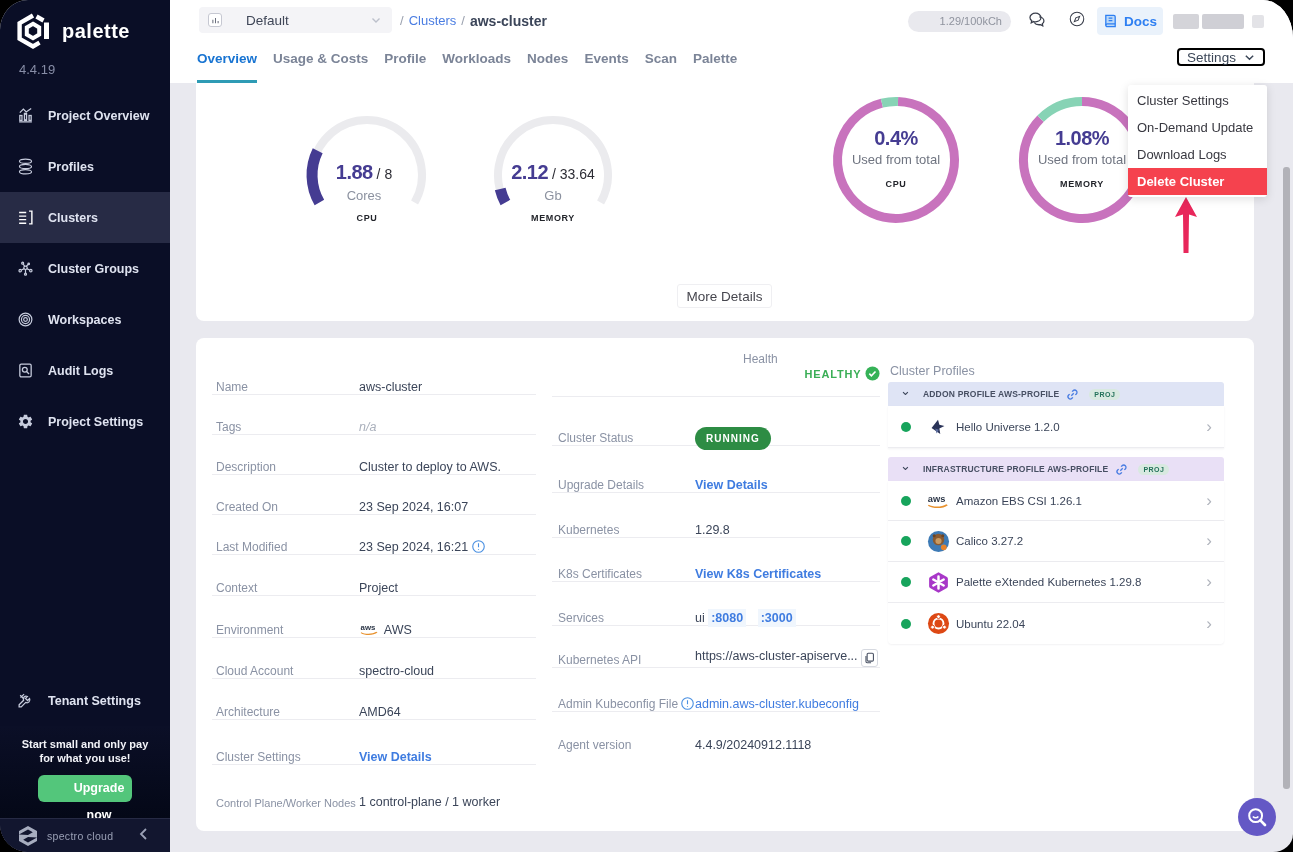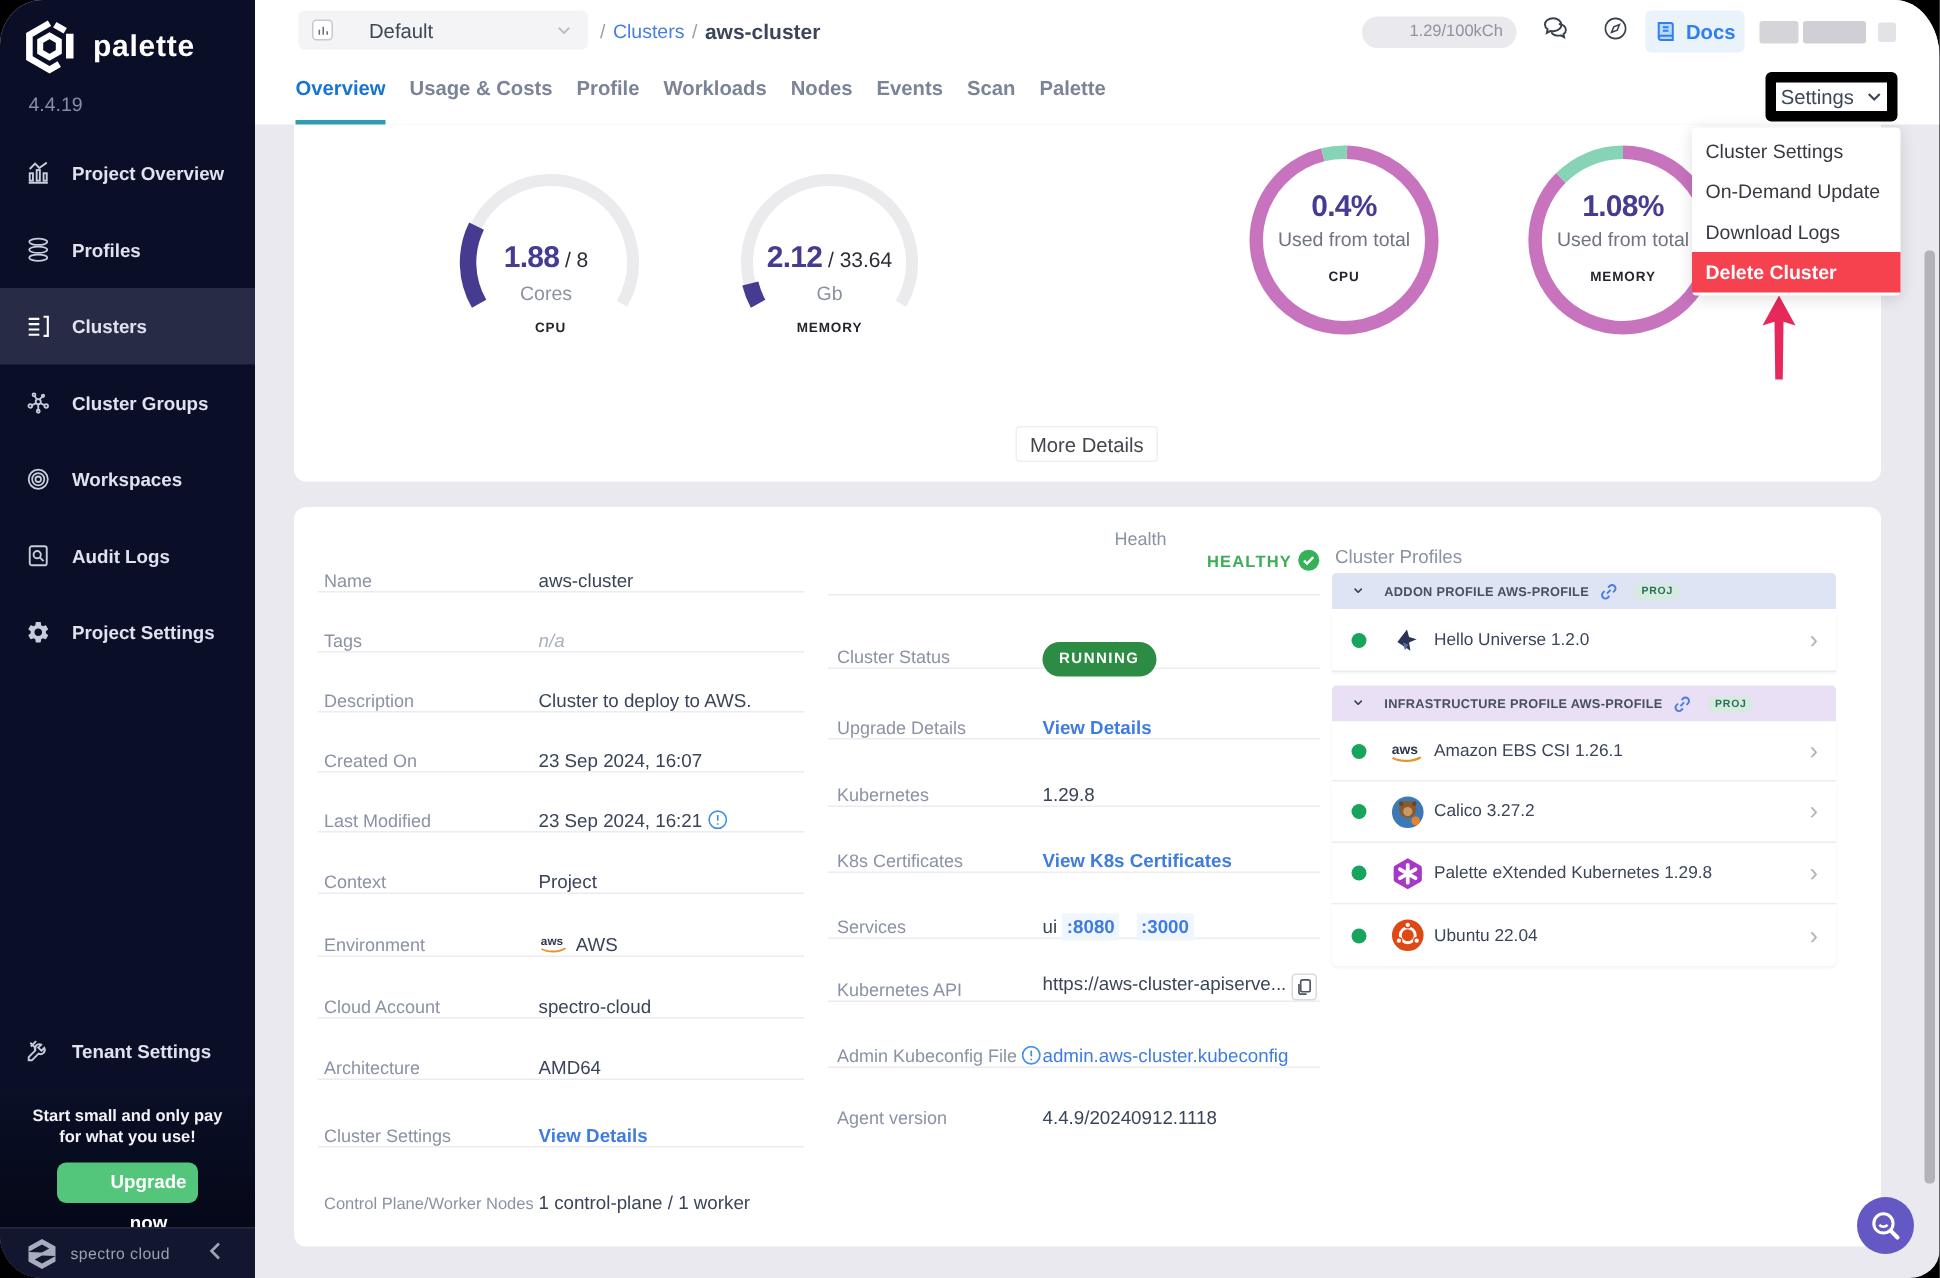--- a/index.html
+++ b/index.html
@@ -35,21 +35,21 @@
 #top-right { position:absolute; right:29px; top:6px; height:30px; display:flex; align-items:center; }
 #usage-pill { background:#e9e9ee; border-radius:11px; height:21px; line-height:21px; width:103px; text-align:right; padding-right:9px; box-sizing:border-box; font-size:11px; color:#8f939e; }
 .tr-ic { margin-left:21px; }
 #docs { display:flex; align-items:center; background:#eaf2fb; border-radius:4px; height:28px; padding:0 6px; margin-left:11px; }
 #docs .t { color:#2e7ff2; font-size:13.5px; font-weight:bold; margin-left:6px; }
 .ph { border-radius:2px; background:#dcdce1; }
 
 #tabs { position:absolute; left:27px; top:51px; display:flex; font-size:13.5px; font-weight:bold; color:#7b8497; }
 #tabs .tab { margin-right:16px; padding-bottom:14px; }
 #tabs .tab.on { color:#1874d2; border-bottom:3px solid #2e9bb5; }
-#settings-btn { position:absolute; right:28px; top:48px; width:88px; height:33px; border:7px solid #000000; border-radius:4px; background:#fff; display:flex; align-items:center; justify-content:center; font-size:13.5px; color:#3c4758; }
+#settings-btn { position:absolute; right:28px; top:48px; width:88px; height:18px; border:2px solid #000000; border-radius:4px; background:#fff; display:flex; align-items:center; justify-content:center; font-size:13.5px; color:#3c4758; }
 #settings-btn .ch { margin-left:8px; display:flex; }
 
 .card { position:absolute; background:#fff; border-radius:8px; }
 #card1 { left:26px; top:83px; width:1058px; height:238px; border-radius:0 0 8px 8px; }
 #card2 { left:26px; top:338px; width:1058px; height:493px; }
 
 .gauge { position:absolute; text-align:center; }
 .gnum { font-size:20px; font-weight:bold; color:#453c92; letter-spacing:-.5px; }
 .gden { font-size:14px; color:#2c2c34; font-weight:normal; }
 .gunit { font-size:13px; color:#8b919f; margin-top:4px; }

